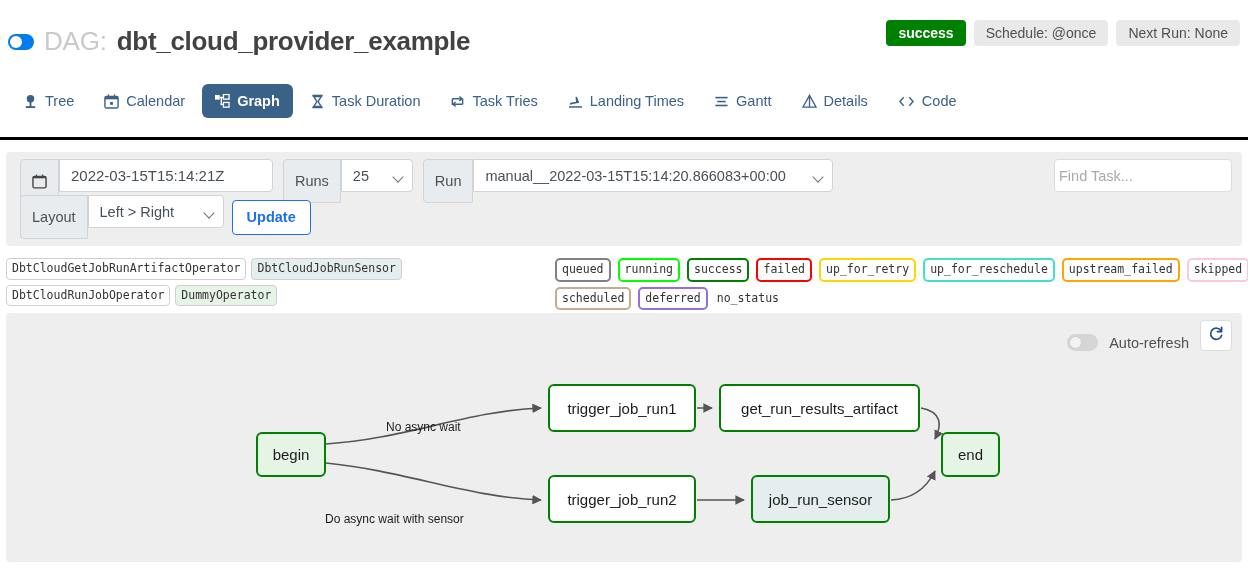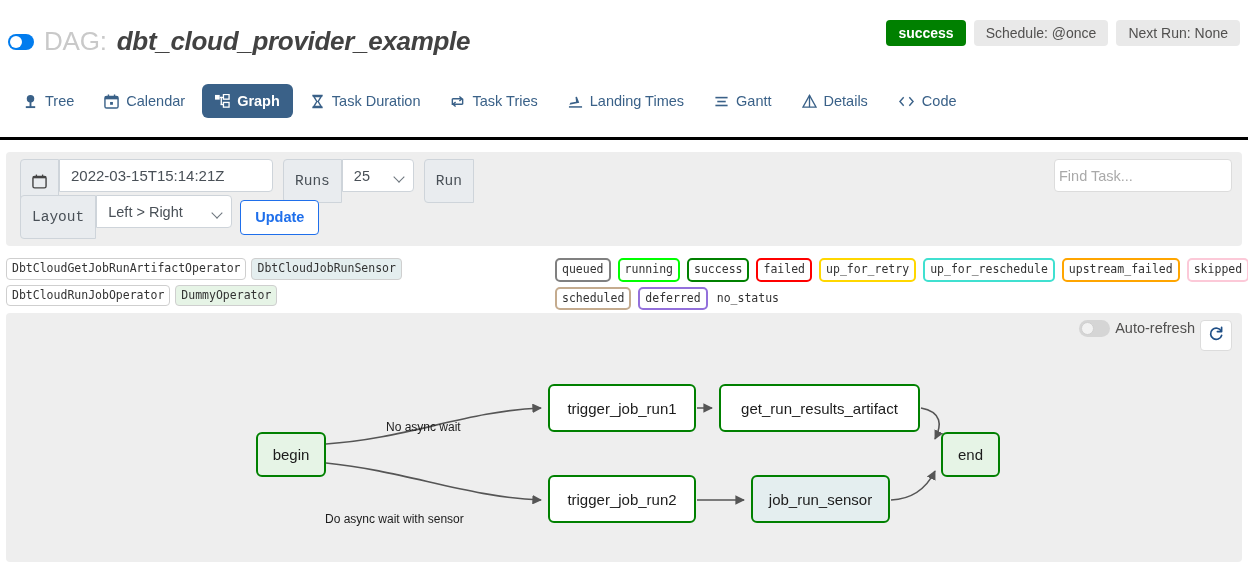--- a/index.html
+++ b/index.html
@@ -48,21 +48,20 @@
   .dag-label {
     font-size: 26px;
     color: #c9c9c9;
     letter-spacing: -0.2px;
   }
   .dag-name {
     font-size: 26px;
     font-weight: bold;
     color: #424242;
     letter-spacing: -0.3px;
-    font-style: italic;
   }
   .header-badges {
     position: absolute;
     right: 8px; top: 20px;
     display: flex;
     gap: 8px;
     align-items: center;
   }
   .badge {
     font-size: 14px;
@@ -156,21 +155,20 @@
     background: #e9ecef;
     border: 1px solid #ced4da;
     color: #495057;
     font-size: 14.5px;
     padding: 0 11px;
     display: flex;
     align-items: center;
     white-space: nowrap;
     box-sizing: border-box;
     height: 44px;
-    font-family: Liberation Mono, monospace;
   }
   .ifield {
     background: #ffffff;
     border: 1px solid #ced4da;
     color: #495057;
     font-size: 15px;
     padding: 0 11px;
     display: flex;
     align-items: center;
     height: 33px;
@@ -291,22 +289,22 @@
     left: 6px; top: 313px;
     width: 1236px; height: 249px;
     background: #eeeeee;
     border-radius: 4px;
     overflow: hidden;
   }
   .autorefresh {
     position: absolute;
     right: 10px; top: 7px;
     display: flex;
-    align-items: flex-start;
-    gap: 5px;
+    align-items: flex-end;
+    gap: 11px;
   }
   .switch {
     width: 31px; height: 17px;
     border-radius: 9px;
     background: #d5d5d5;
     position: relative;
     cursor: pointer;
     flex: none;
   }
   .switch::after {
@@ -521,20 +519,21 @@
       <div class="ifield r-r" style="min-width:214px;">2022-03-15T15:14:21Z</div>
     </div>
 
     <div class="igroup" style="margin-left:10px;">
       <div class="iaddon r-l">Runs</div>
       <div class="iselect r-r" style="min-width:72px;">25</div>
     </div>
 
     <div class="igroup" style="margin-left:10px;">
       <div class="iaddon r-l">Run</div>
+      <div class="iselect r-r" style="min-width:360px;">manual__2022-03-15T15:14:20.866083+00:00</div>
     </div>
   </div>
 
   <div class="ctl-row2">
     <div class="igroup">
       <div class="iaddon r-l">Layout</div>
       <div class="iselect r-r" style="min-width:136px;">Left &gt; Right</div>
     </div>
     <div class="btn-outline">Update</div>
   </div>

